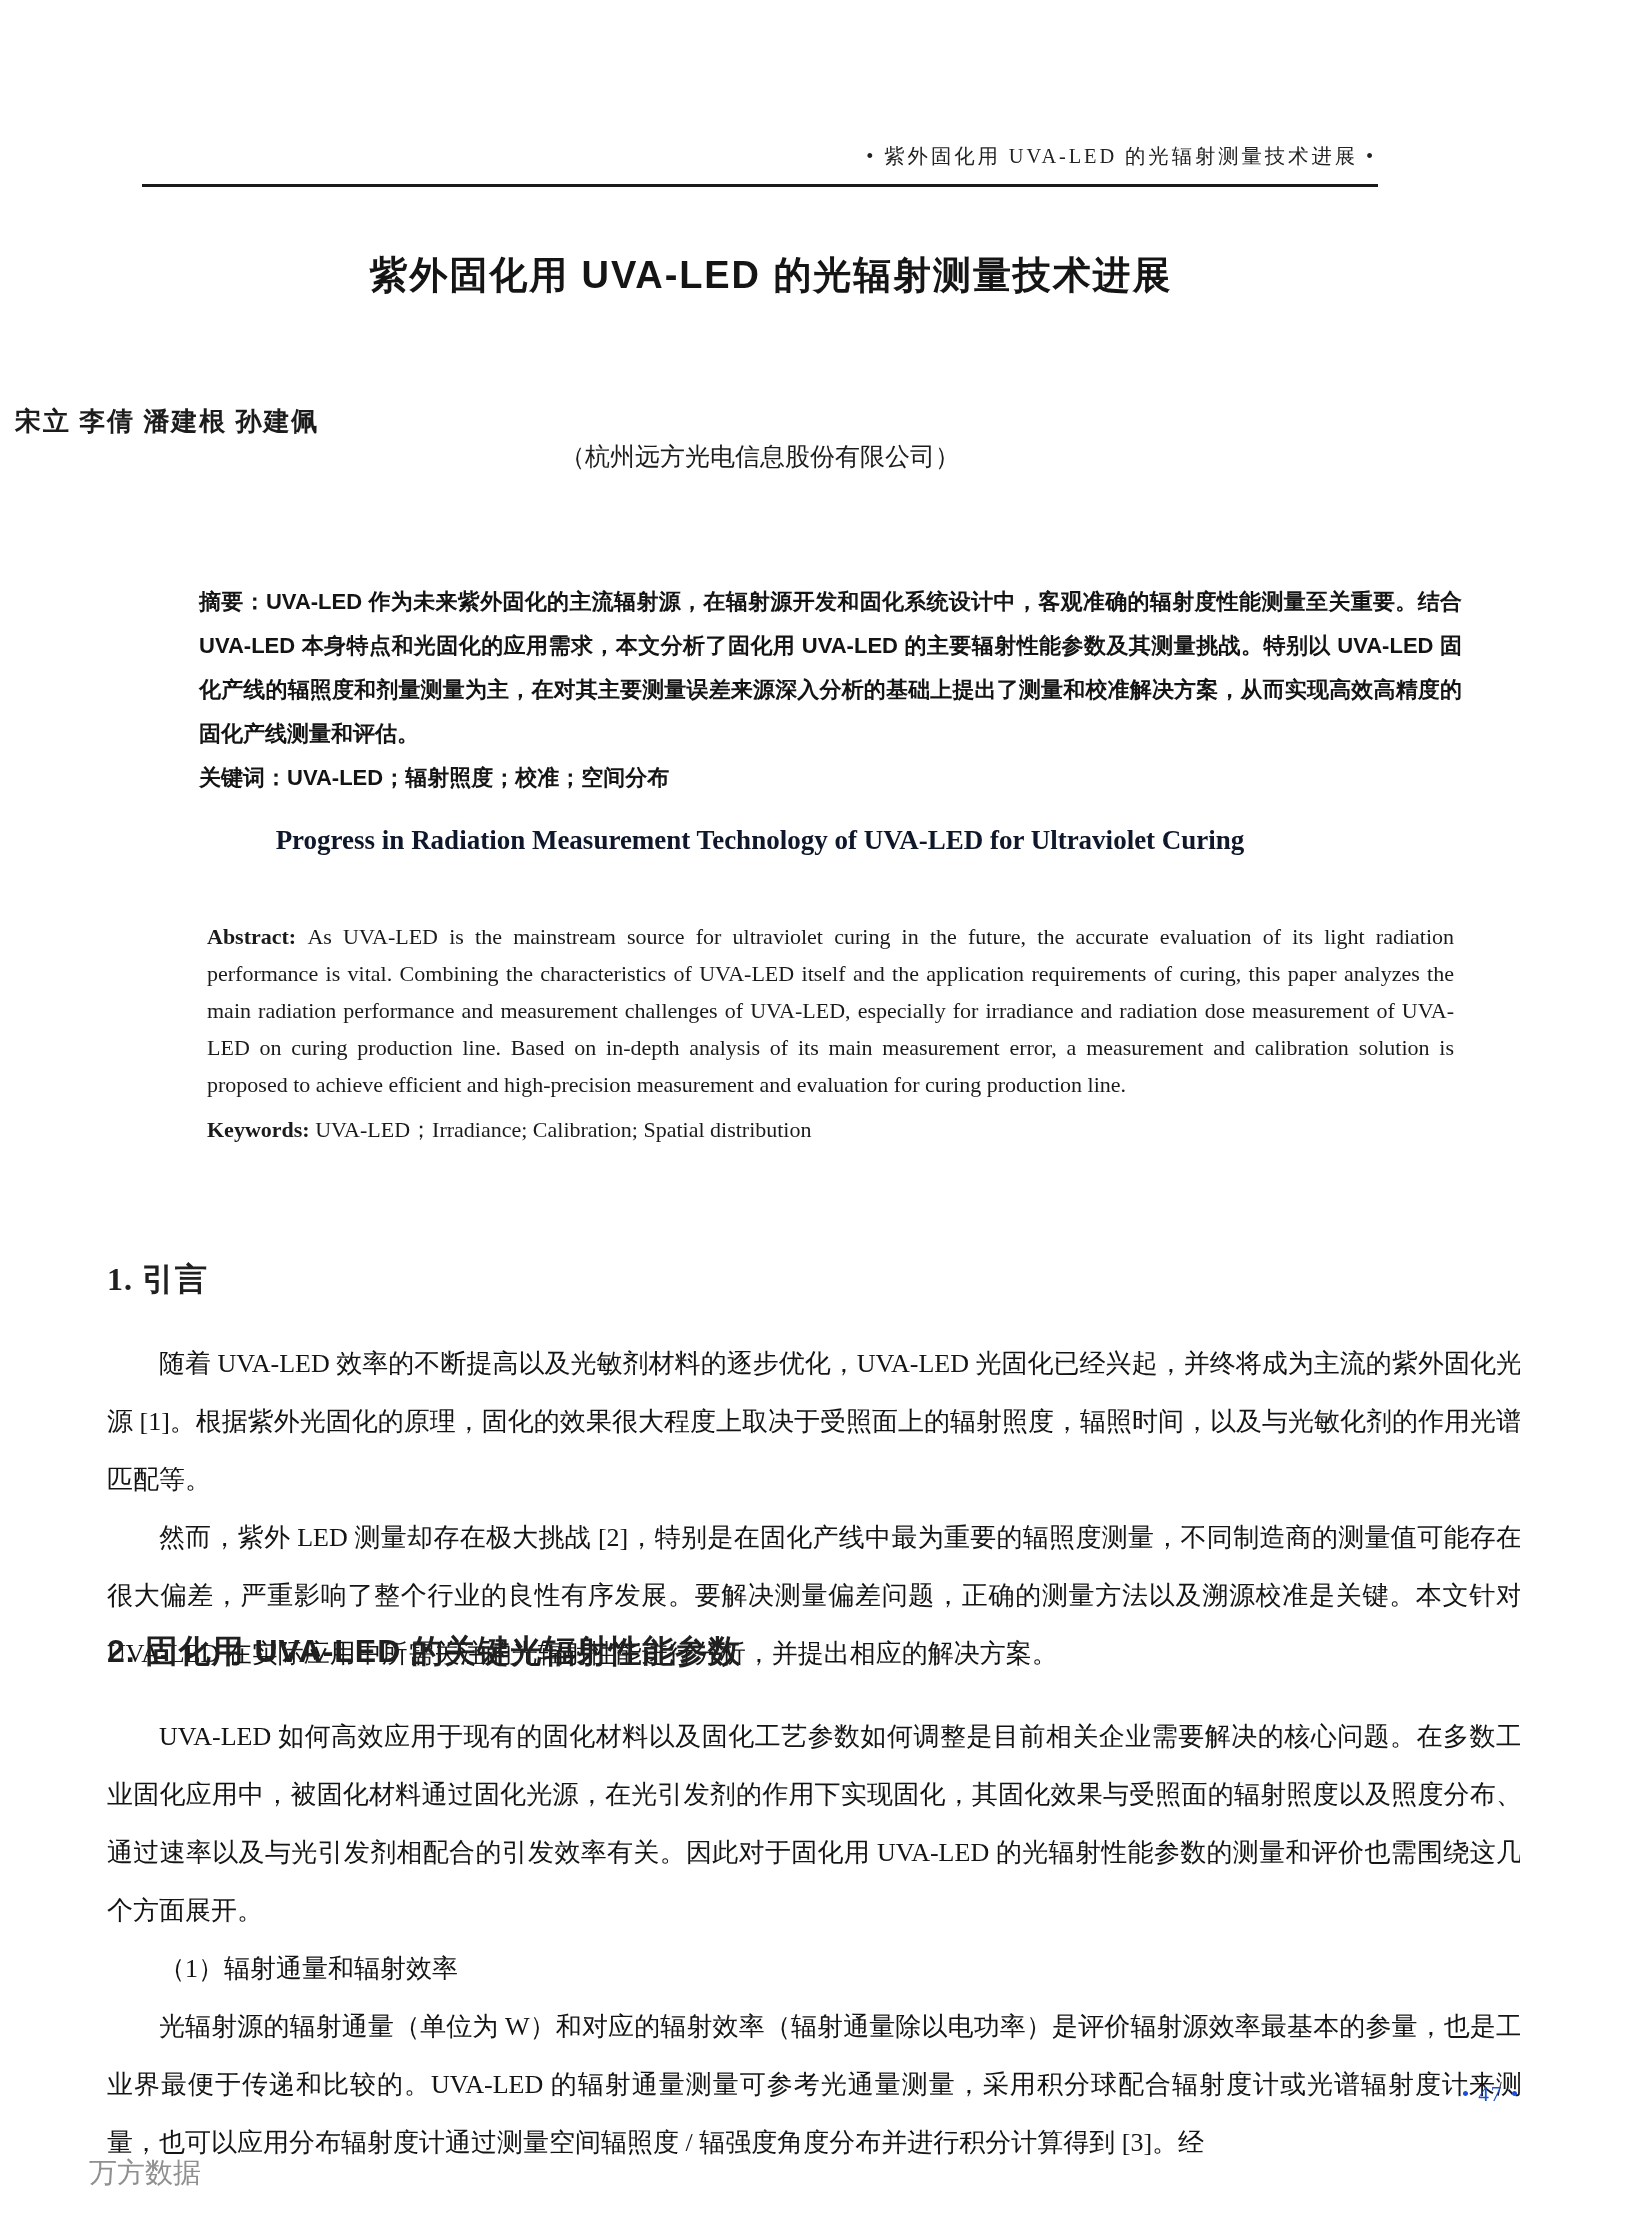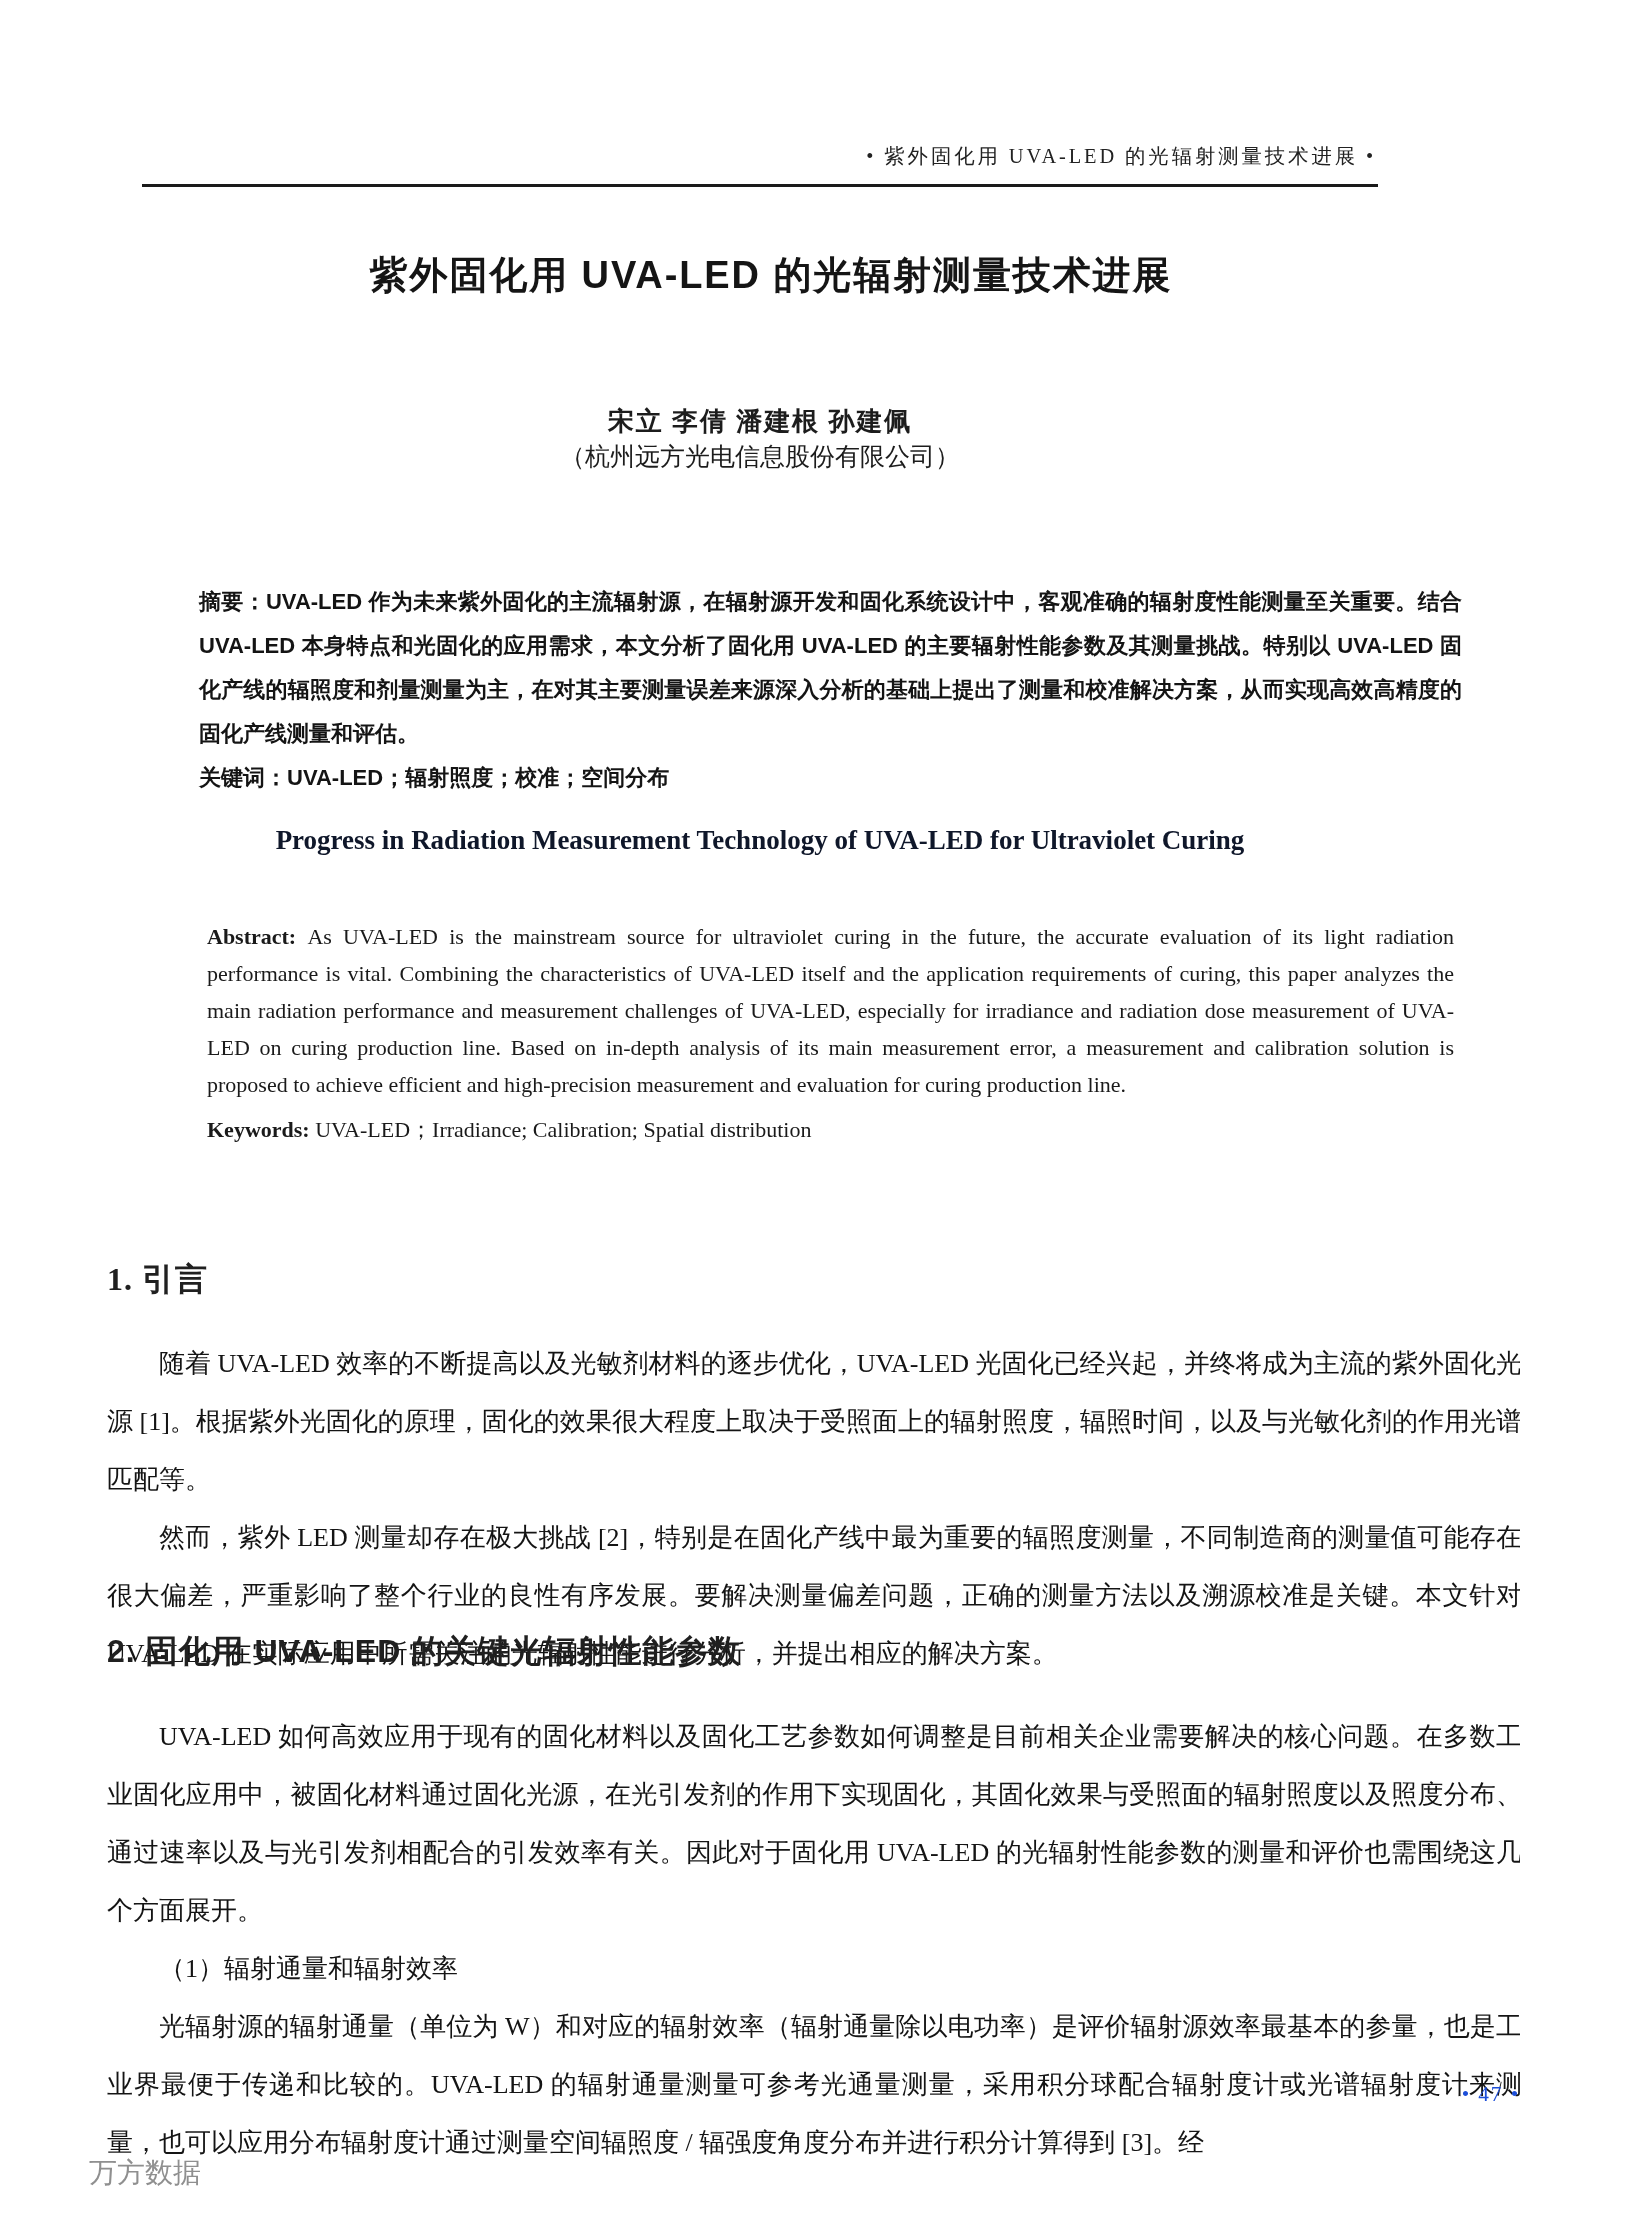--- a/index.html
+++ b/index.html
@@ -15,21 +15,21 @@
   .head-rule {
     position:absolute; top:184px; left:142px; right:142px;
     height:2.9px; background:#1a1a1a;
   }
   .paper-title {
     position:absolute; top:250px; left:11px; width:100%; text-align:center;
     font-family:"Liberation Sans", sans-serif; font-weight:700;
     font-size:38px; letter-spacing:1.9px; color:#151515;
   }
   .authors {
-    position:absolute; top:404px; left:0; width:100%; text-align:center;
+    position:absolute; top:404px; left:15px; width:100%; 
     font-size:26px; font-weight:600; letter-spacing:1.9px;
   }
   .affiliation {
     position:absolute; top:440px; left:0; width:100%; text-align:center;
     font-size:25px;
   }
   .abstract-cn {
     position:absolute; left:199px; top:580px; width:1263px;
     font-family:"Liberation Sans", sans-serif; font-weight:600;
     font-size:22px; line-height:44px; text-align:justify; color:#141414;

